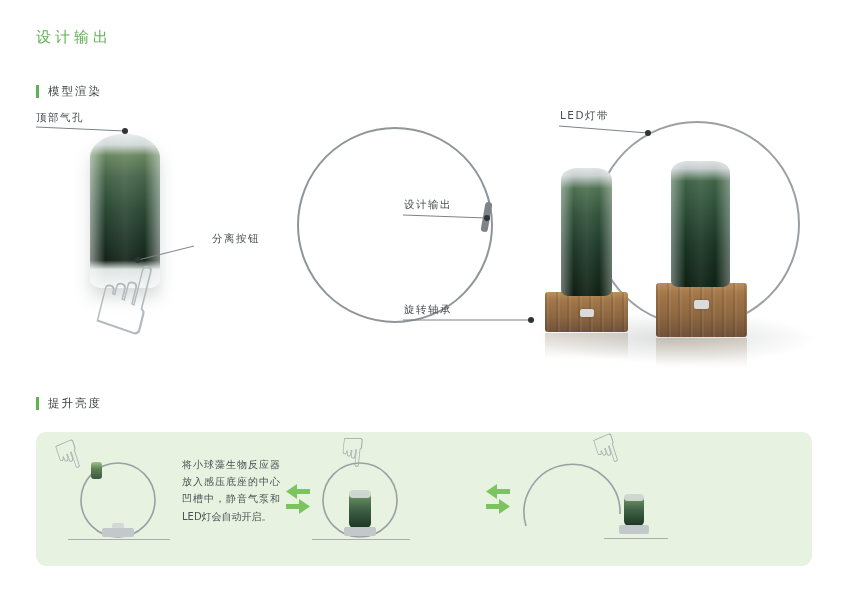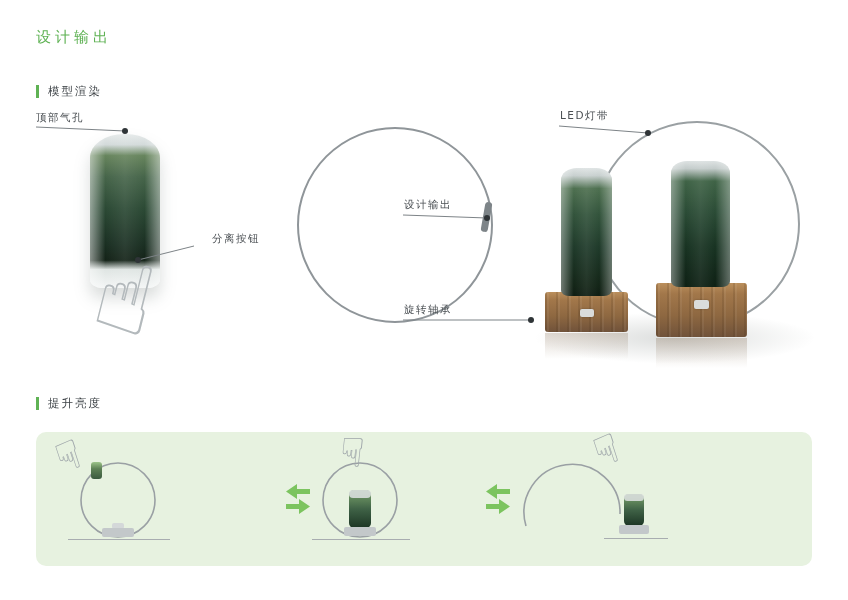--- a/index.html
+++ b/index.html
@@ -152,20 +152,23 @@
       <svg width="130" height="112" viewBox="0 0 130 112">
         <circle cx="66" cy="60" r="37" fill="none" stroke="#9aa0a4" stroke-width="1.6"></circle>
         <rect x="60" y="83" width="12" height="6" rx="2" fill="#d4d8d9"></rect>
         <rect x="50" y="88" width="32" height="9" rx="2" fill="#c3c8ca"></rect>
         <line x1="16" y1="99.5" x2="118" y2="99.5" stroke="#a8adb0" stroke-width="1"></line>
       </svg>
       <span class="hand-sm" style="left:4px;top:-4px;transform:rotate(-18deg)">☟</span>
       <div class="mini-cyl"></div>
     </div>
 
+    <div class="flow-text text-1">
+      <span>将小球藻生物反应器放入感压底座的中心凹槽中，静音气泵和LED灯会自动开启。</span>
+    </div>
 
     <svg class="arrows arrows-1" width="24" height="30" viewBox="0 0 24 30">
       <polygon points="24,5 11,5 11,0 0,7.5 11,15 11,10 24,10" fill="#7cc45f"></polygon>
       <polygon points="0,20 13,20 13,15 24,22.5 13,30 13,25 0,25" fill="#7cc45f"></polygon>
     </svg>
 
     <div class="scene scene-2">
       <svg width="130" height="112" viewBox="0 0 130 112">
         <defs>
           <linearGradient id="gcy2" x1="0" y1="0" x2="0" y2="1">

